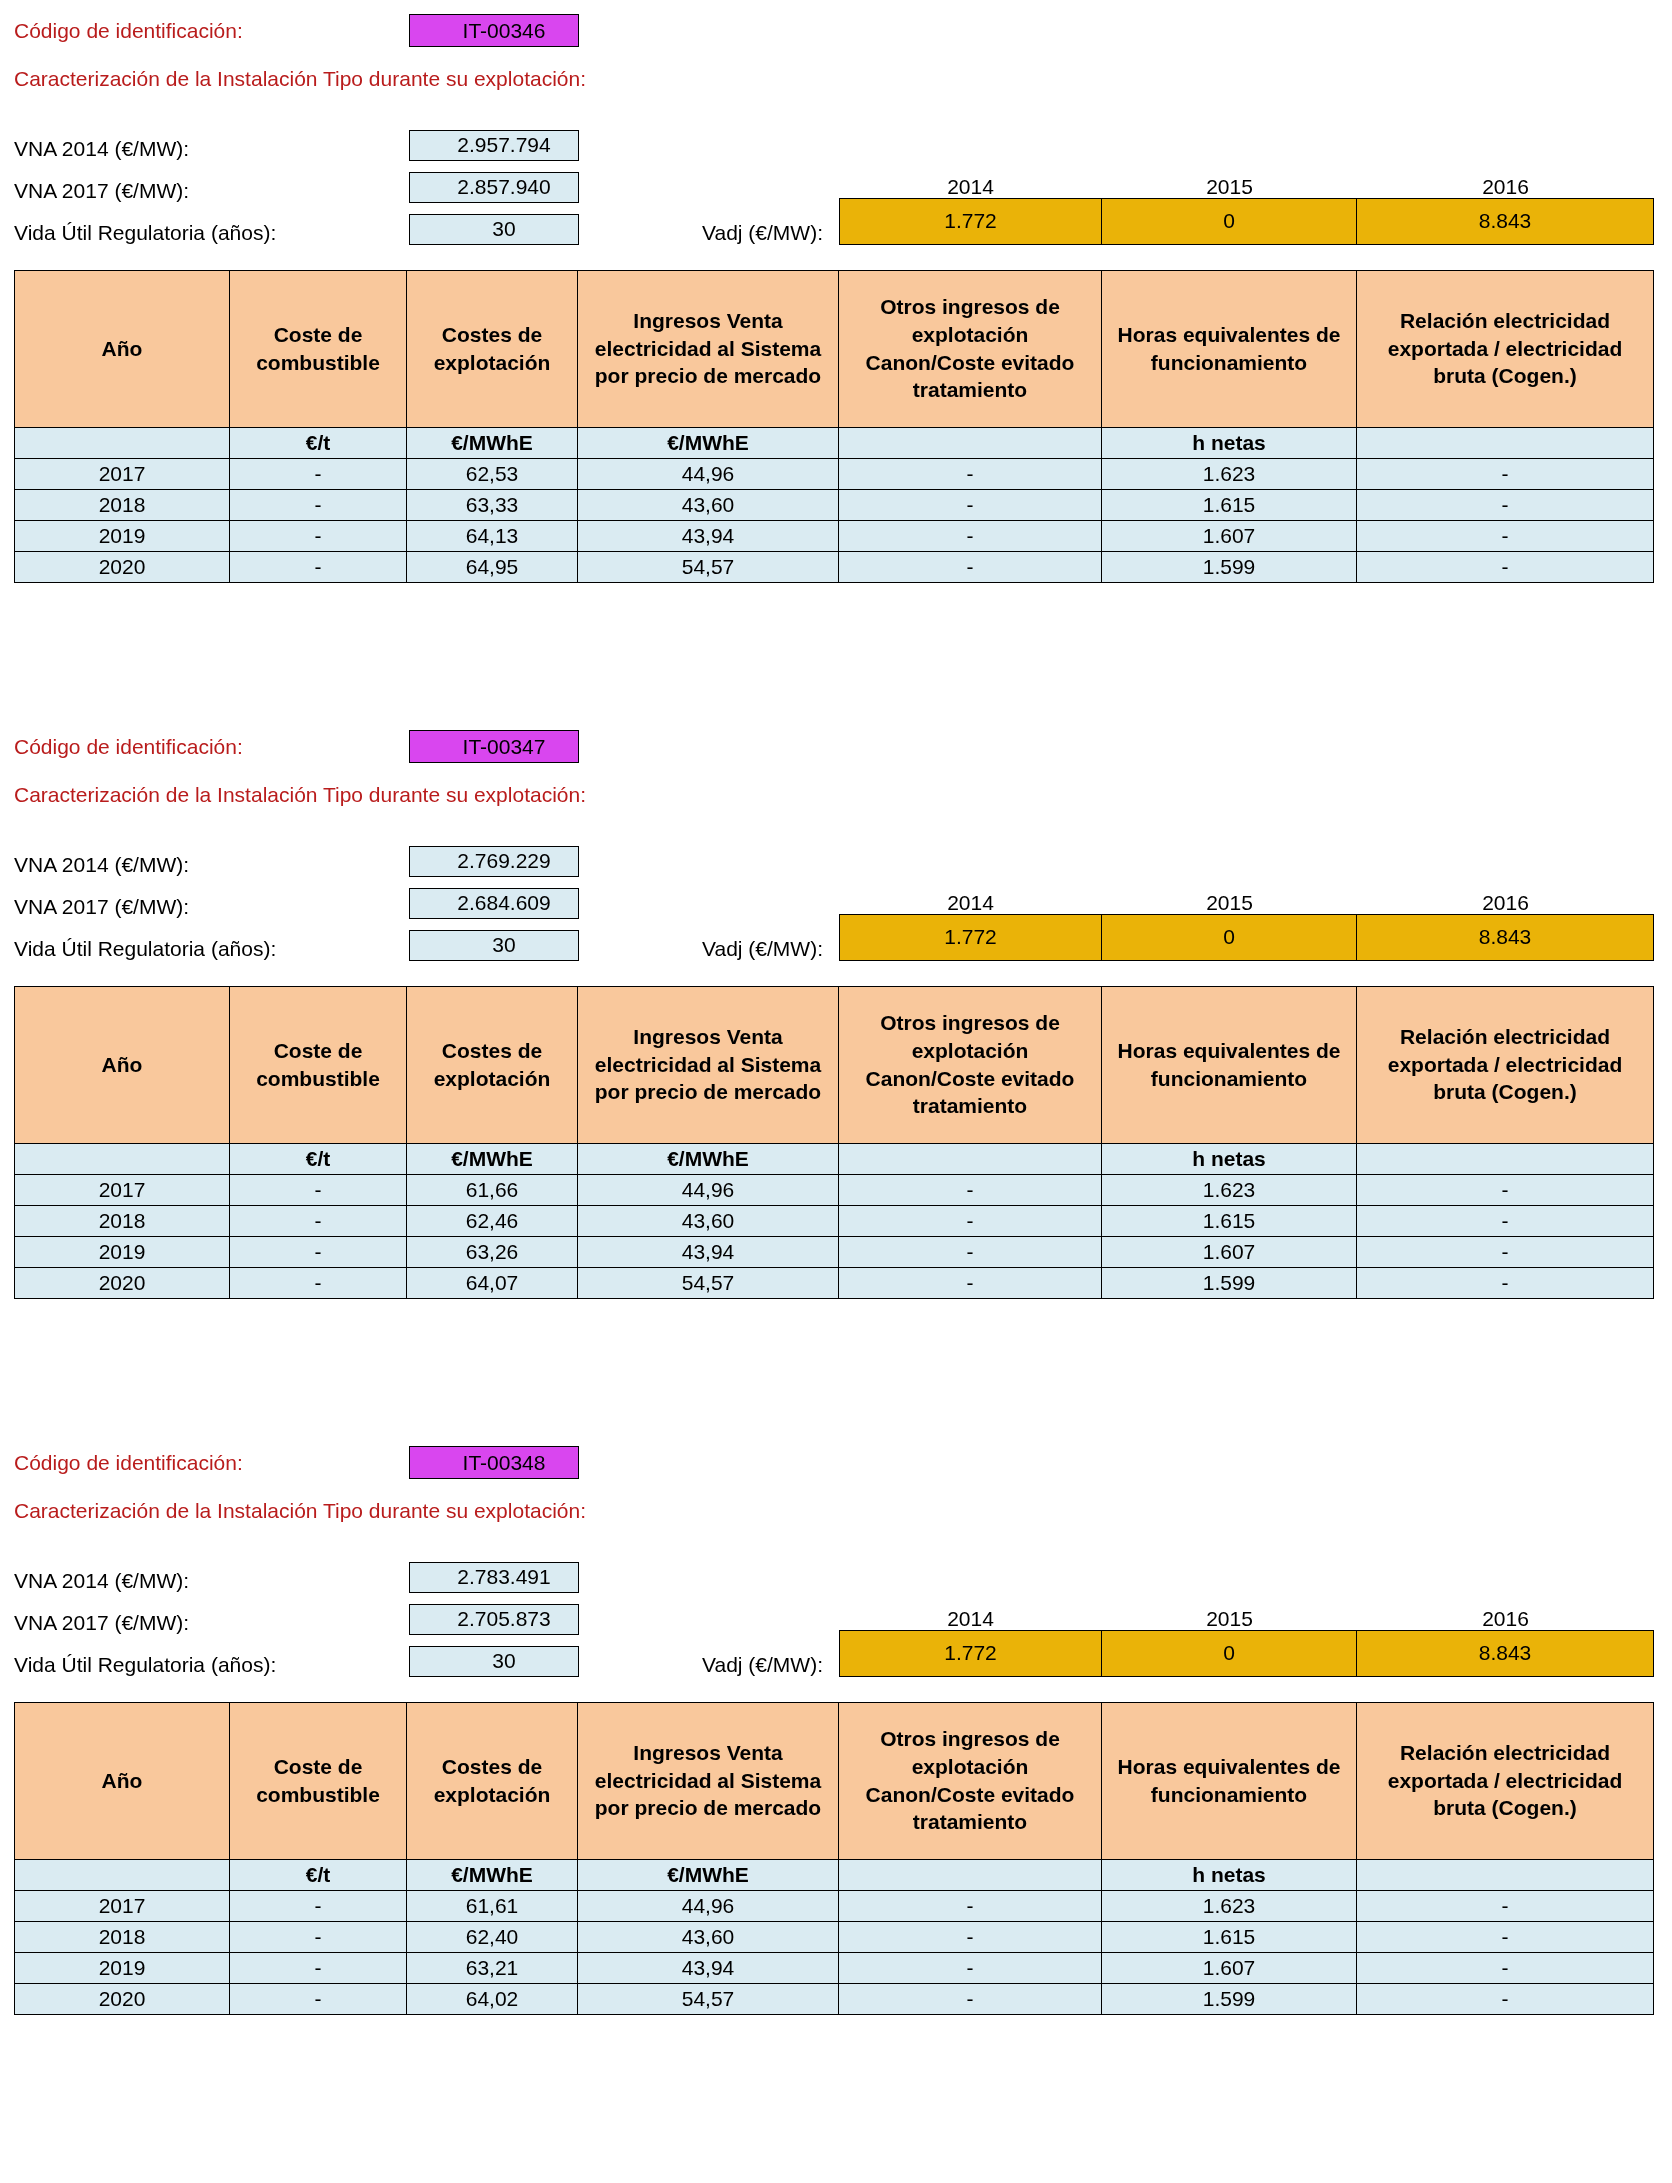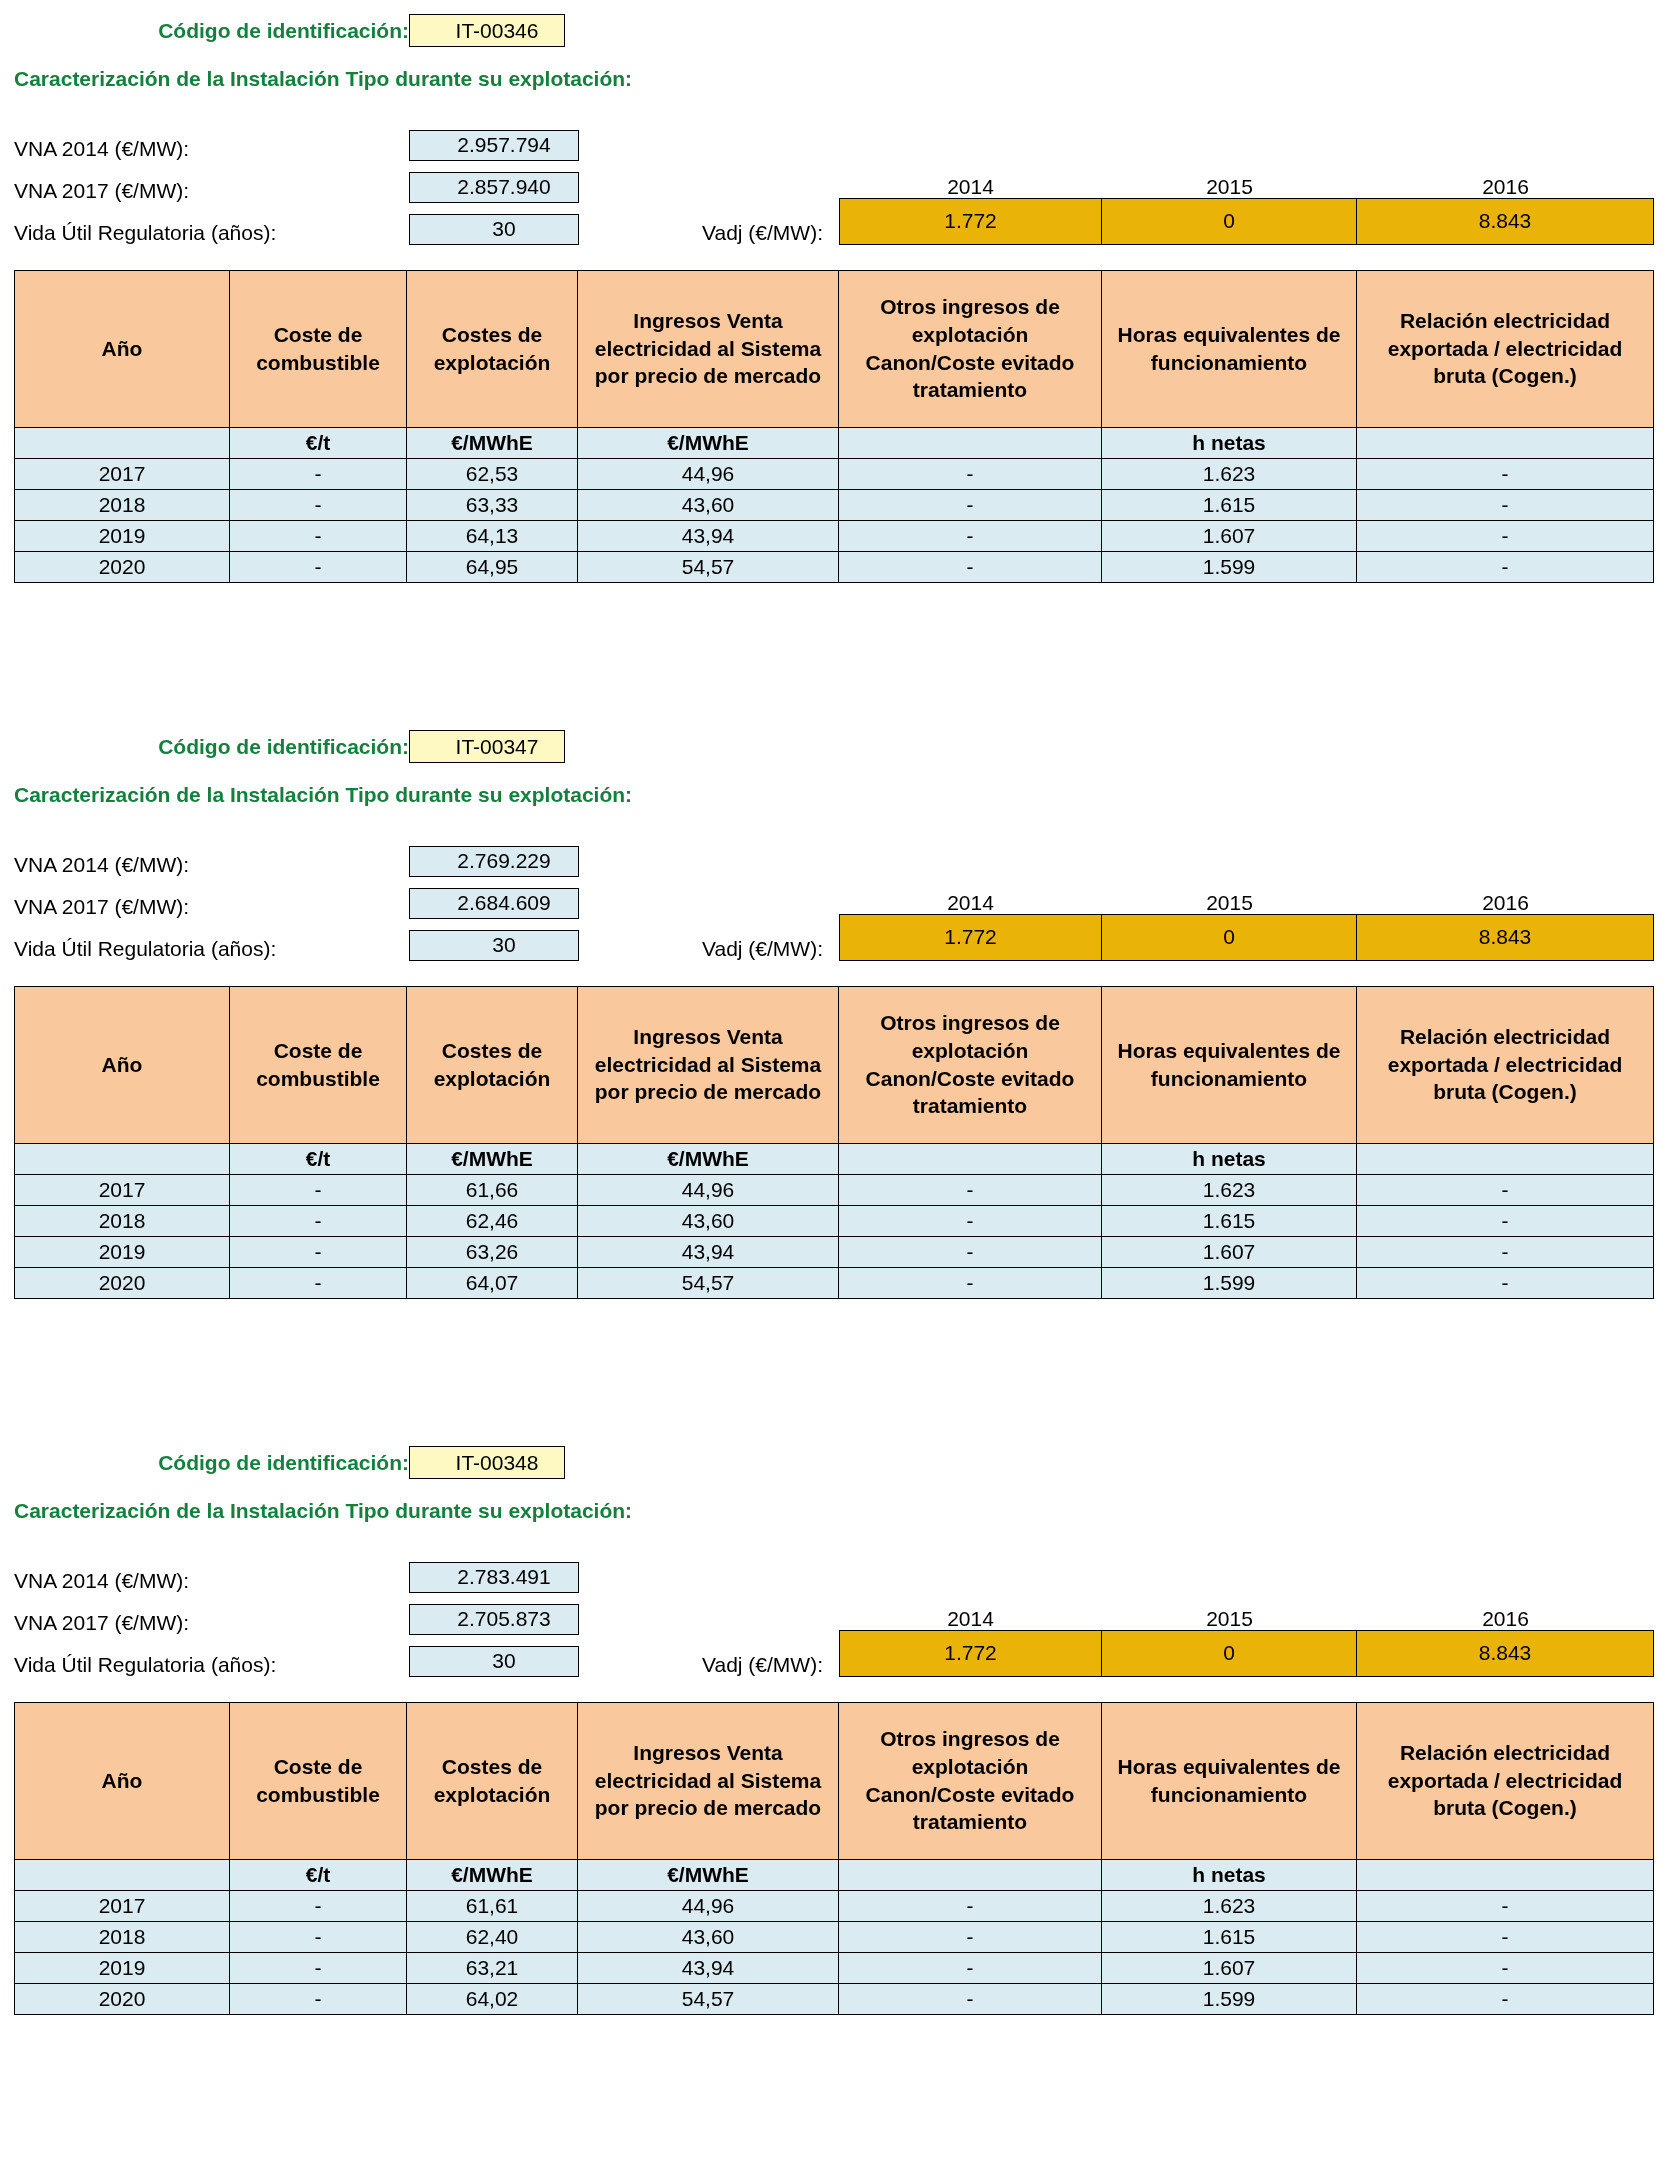--- a/index.html
+++ b/index.html
@@ -12,38 +12,37 @@
   body {
     width: 1672px;
     min-height: 2183px;
     padding: 12.6px 0 31px 14px;
     font-size: 21px;
   }
   .section { width: 1642px; }
   .section + .section { margin-top: 146px; }
 
   .blue-label {
-    color: #15803d;
-    font-weight: bold;
-    text-align: right;
+    color: #b91c1c;
+    font-weight: normal;
   }
 
   .code-row {
     display: flex;
     align-items: center;
     height: 36px;
   }
   .lbl-col { display: inline-block; width: 395px; }
   .code-box {
     display: flex;
     align-items: center;
     justify-content: center;
-    width: 156px;
+    width: 170px;
     height: 33px;
-    background: #fef9c3;
+    background: #d946ef;
     border: 1.6px solid #000;
     padding-left: 20px;
   }
 
   .title-row { margin-top: 18px; height: 30px; }
 
   .params { margin-top: 22px; }
   .param-row {
     display: flex;
     align-items: flex-end;

